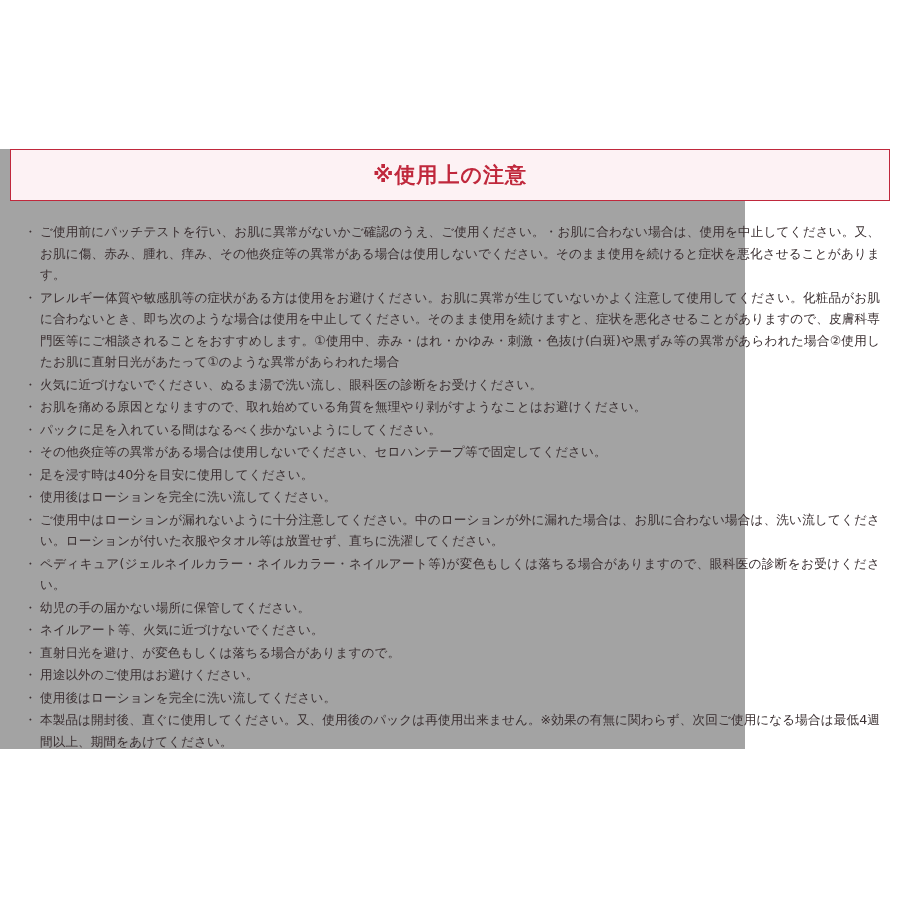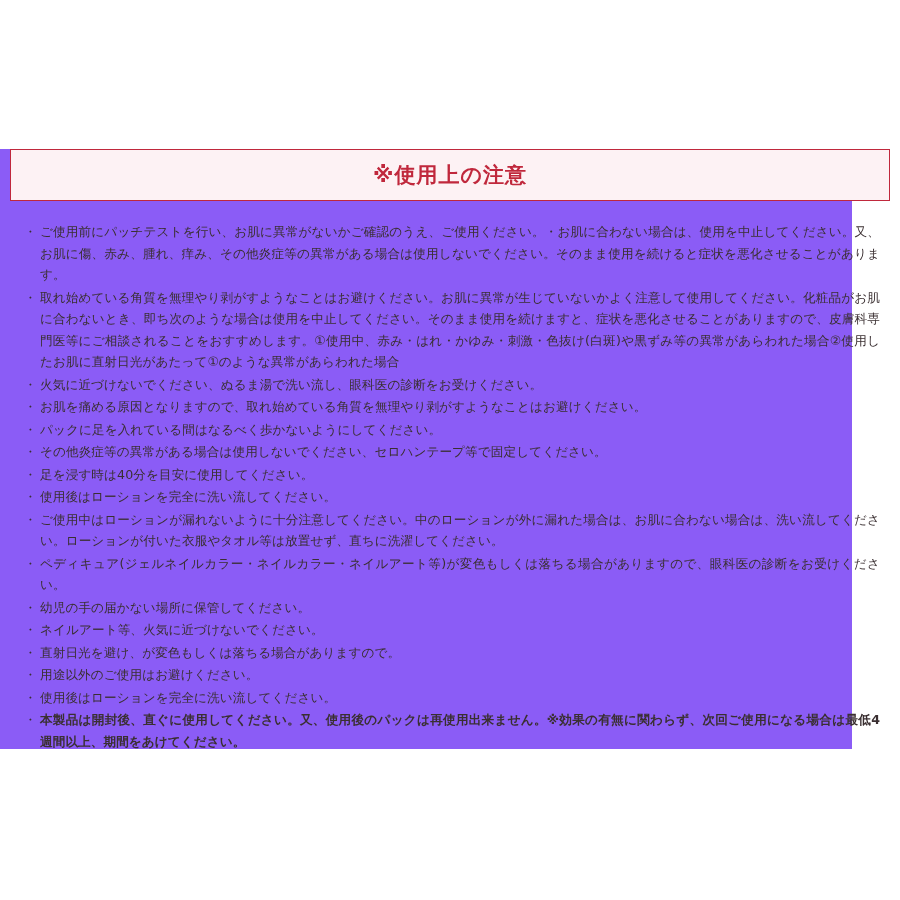--- a/index.html
+++ b/index.html
@@ -17,23 +17,23 @@
     position: relative;
     width: 900px;
     height: 900px;
     background: #ffffff;
     box-sizing: border-box;
   }
   .notice-panel {
     position: absolute;
     left: 0;
     top: 149px;
-    width: 852px;
+    width: 745px;
     height: 600px;
-    background: #8b5cf6;
+    background: #a3a3a3;
     box-sizing: border-box;
   }
   .title-box {
     position: absolute;
     left: 10px;
     top: 0px;
     width: 880px;
     height: 52px;
     border: 1px solid #c0283c;
     background: #fdf2f4;
@@ -71,21 +71,21 @@
   .item-text {
     flex: 1 1 auto;
     color: #3a2f31;
     font-size: 12.6px;
     line-height: 21.5px;
     text-align: justify;
     text-justify: inter-character;
     letter-spacing: 0.1px;
   }
   .item.bold .item-text {
-    font-weight: bold;
+    font-weight: normal;
   }
 </style>
 </head>
 <body>
 
 <div class="page">
   <div class="notice-panel">
 
     <div class="title-box">
       <span class="title-text">※使用上の注意</span>
@@ -93,21 +93,21 @@
 
     <div class="list">
 
       <div class="item">
         <span class="bullet">・</span>
         <span class="item-text">ご使用前にパッチテストを行い、お肌に異常がないかご確認のうえ、ご使用ください。・お肌に合わない場合は、使用を中止してください。又、お肌に傷、赤み、腫れ、痒み、その他炎症等の異常がある場合は使用しないでください。そのまま使用を続けると症状を悪化させることがあります。</span>
       </div>
 
       <div class="item">
         <span class="bullet">・</span>
-        <span class="item-text">取れ始めている角質を無理やり剥がすようなことはお避けください。お肌に異常が生じていないかよく注意して使用してください。化粧品がお肌に合わないとき、即ち次のような場合は使用を中止してください。そのまま使用を続けますと、症状を悪化させることがありますので、皮膚科専門医等にご相談されることをおすすめします。①使用中、赤み・はれ・かゆみ・刺激・色抜け(白斑)や黒ずみ等の異常があらわれた場合②使用したお肌に直射日光があたって①のような異常があらわれた場合</span>
+        <span class="item-text">アレルギー体質や敏感肌等の症状がある方は使用をお避けください。お肌に異常が生じていないかよく注意して使用してください。化粧品がお肌に合わないとき、即ち次のような場合は使用を中止してください。そのまま使用を続けますと、症状を悪化させることがありますので、皮膚科専門医等にご相談されることをおすすめします。①使用中、赤み・はれ・かゆみ・刺激・色抜け(白斑)や黒ずみ等の異常があらわれた場合②使用したお肌に直射日光があたって①のような異常があらわれた場合</span>
       </div>
 
       <div class="item">
         <span class="bullet">・</span>
         <span class="item-text">火気に近づけないでください、ぬるま湯で洗い流し、眼科医の診断をお受けください。</span>
       </div>
 
       <div class="item">
         <span class="bullet">・</span>
         <span class="item-text">お肌を痛める原因となりますので、取れ始めている角質を無理やり剥がすようなことはお避けください。</span>

